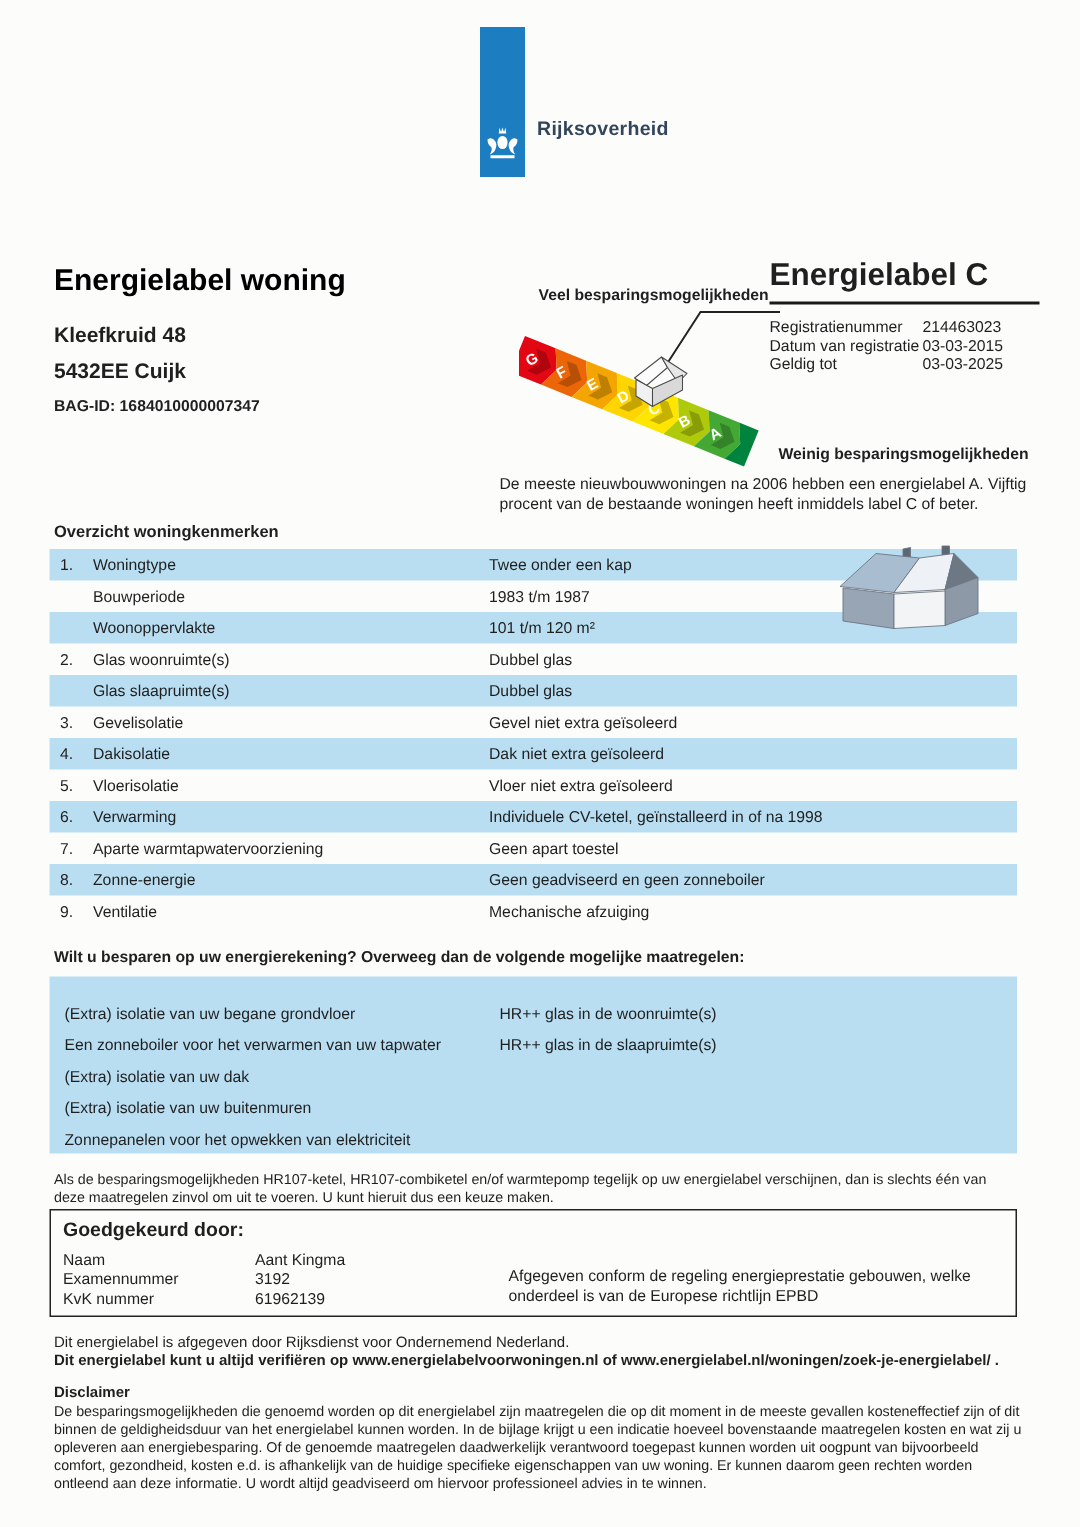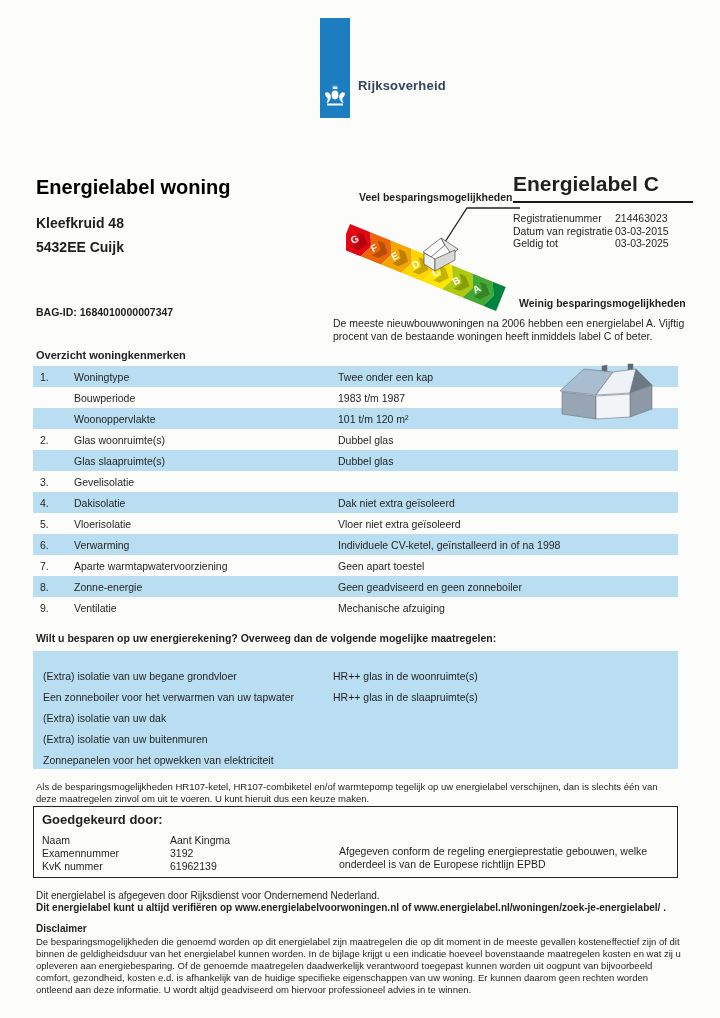--- a/index.html
+++ b/index.html
@@ -13,42 +13,42 @@
 
   
   .logo-bar { left:320px; top:18px; width:30px; height:100px; background:#1d7dc1; }
   .logo-emblem { position:absolute; left:3px; bottom:8px; }
   .logo-text { left:358px; top:78px; font-size:13px; font-weight:bold; color:#32455a; letter-spacing:0.2px; }
 
   
   .doc-title { left:36px; top:176px; font-size:20px; font-weight:bold; color:#000000; }
   .addr1 { left:36px; top:215px; font-size:14px; font-weight:bold; }
   .addr2 { left:36px; top:239px; font-size:14px; font-weight:bold; }
-  .bagid { left:36px; top:265px; font-size:10.5px; font-weight:bold;margin-top:41px; }
+  .bagid { left:36px; top:265px; font-size:10.5px; font-weight:bold; }
 
   
   .veel  { left:359px; top:191px; font-size:10.5px; font-weight:bold; }
   .weinig{ left:519px; top:297px; font-size:10.5px; font-weight:bold; }
   .label-heading {
     left:513px; top:172px; width:180px; font-size:21px; font-weight:bold;
     padding-bottom:5px; border-bottom:2.5px solid #1a1a1a;
   }
   .reg-table { left:513px; top:212px; width:200px; font-size:10.5px; }
   .reg-row { display:flex; line-height:12.5px; }
   .reg-label { width:102px; }
   .reg-value { flex:1; }
   .label-note { left:333px; top:317px; width:352px; font-size:10.5px; line-height:13px; }
 
   
   .overview-title { left:36px; top:349px; font-size:11px; font-weight:bold; }
   .char-table { left:33px; top:366px; width:645px; font-size:10.5px; }
   .char-row { display:flex; height:21px; align-items:center; }
   .char-row.blue { background:#b9def2; }
   .char-num { width:29px; padding-left:7px; }
-  .char-label { width:264px;margin-left:12px; }
+  .char-label { width:264px; }
   .char-value { flex:1; }
   .house-illustration { left:556px; top:363px; }
 
   
   .measures-title { left:36px; top:632px; font-size:10.5px; font-weight:bold; }
   .measures-box { left:33px; top:651px; width:645px; height:118px; background:#b9def2; font-size:10.5px;padding-left:36px; }
   .measures-left  { position:absolute; left:10px;  top:15px; }
   .measures-right { position:absolute; left:300px; top:15px; }
   .measure-item { height:21px; line-height:21px; }
   .measures-note { left:36px; top:781px; width:642px; font-size:9.5px; line-height:12px; }
@@ -177,20 +177,21 @@
       <span class="char-value">Dubbel glas</span>
     </div>
     <div class="char-row blue">
       <span class="char-num"></span>
       <span class="char-label">Glas slaapruimte(s)</span>
       <span class="char-value">Dubbel glas</span>
     </div>
     <div class="char-row">
       <span class="char-num">3.</span>
       <span class="char-label">Gevelisolatie</span>
+      <span class="char-value">Gevel niet extra geïsoleerd</span>
     </div>
     <div class="char-row blue">
       <span class="char-num">4.</span>
       <span class="char-label">Dakisolatie</span>
       <span class="char-value">Dak niet extra geïsoleerd</span>
     </div>
     <div class="char-row">
       <span class="char-num">5.</span>
       <span class="char-label">Vloerisolatie</span>
       <span class="char-value">Vloer niet extra geïsoleerd</span>

